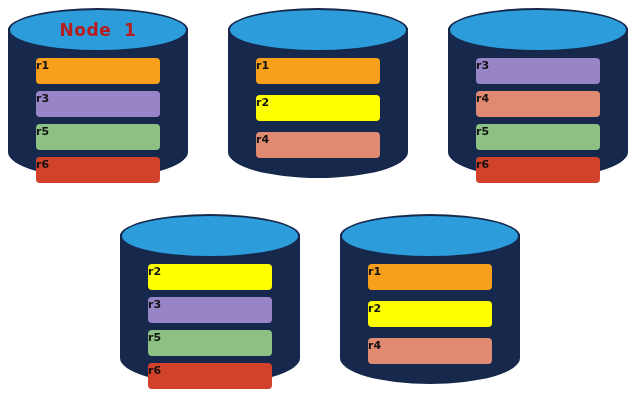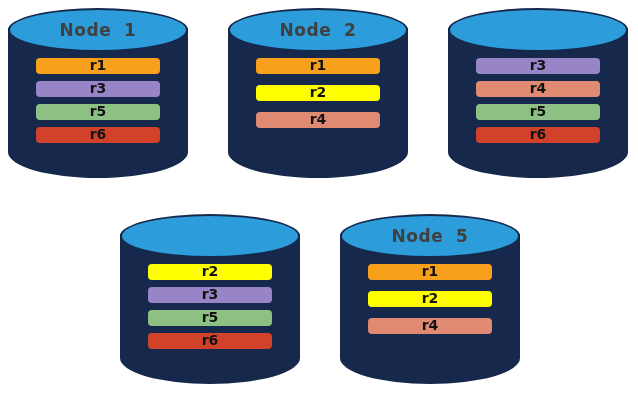--- a/index.html
+++ b/index.html
@@ -53,46 +53,46 @@
     border-radius: 50%;
   }
   .cyl-title {
     position: absolute;
     left: 0;
     top: 2px;
     width: 180px;
     height: 44px;
     line-height: 44px;
     text-align: center;
-    color: #404040;
+    color: #b91c1c;
     font-size: 17px;
     font-weight: bold;
     letter-spacing: 0.5px;
     white-space: pre;
   }
 
   .records {
     position: absolute;
     left: 0;
     top: 52px;
     width: 180px;
     display: flex;
     flex-direction: column;
     align-items: center;
   }
   .records.count-4 { gap: 7px; }
   .records.count-3 { gap: 11px; }
 
   .record-bar {
     width: 124px;
-    height: 16px;
+    height: 26px;
     line-height: 15px;
     border-radius: 4px;
-    text-align: center;
-    font-size: 14px;
+    text-align: left;
+    font-size: 11px;
     font-weight: bold;
     color: #111111;
   }
 </style>
 </head>
 <body>
 
 <div id="diagram">
     <div class="node" style="left: 8px; top: 6px;">
       <div class="cyl-body"></div>
@@ -106,21 +106,20 @@
       <div class="cyl-title">Node  1</div>
     </div>
     <div class="node" style="left: 228px; top: 6px;">
       <div class="cyl-body"></div>
       <div class="records count-3">
         <div class="record-bar" style="background: rgb(248, 160, 28);">r1</div>
         <div class="record-bar" style="background: rgb(255, 255, 0);">r2</div>
         <div class="record-bar" style="background: rgb(224, 138, 114);">r4</div>
       </div>
       <div class="cyl-top"></div>
-      <div class="cyl-title">Node  2</div>
     </div>
     <div class="node" style="left: 448px; top: 6px;">
       <div class="cyl-body"></div>
       <div class="records count-4">
         <div class="record-bar" style="background: rgb(151, 133, 200);">r3</div>
         <div class="record-bar" style="background: rgb(224, 138, 114);">r4</div>
         <div class="record-bar" style="background: rgb(141, 193, 131);">r5</div>
         <div class="record-bar" style="background: rgb(210, 66, 42);">r6</div>
       </div>
       <div class="cyl-top"></div>
@@ -136,15 +135,14 @@
       <div class="cyl-top"></div>
     </div>
     <div class="node" style="left: 340px; top: 212px;">
       <div class="cyl-body"></div>
       <div class="records count-3">
         <div class="record-bar" style="background: rgb(248, 160, 28);">r1</div>
         <div class="record-bar" style="background: rgb(255, 255, 0);">r2</div>
         <div class="record-bar" style="background: rgb(224, 138, 114);">r4</div>
       </div>
       <div class="cyl-top"></div>
-      <div class="cyl-title">Node  5</div>
     </div>
   </div>
 
 </body></html>

